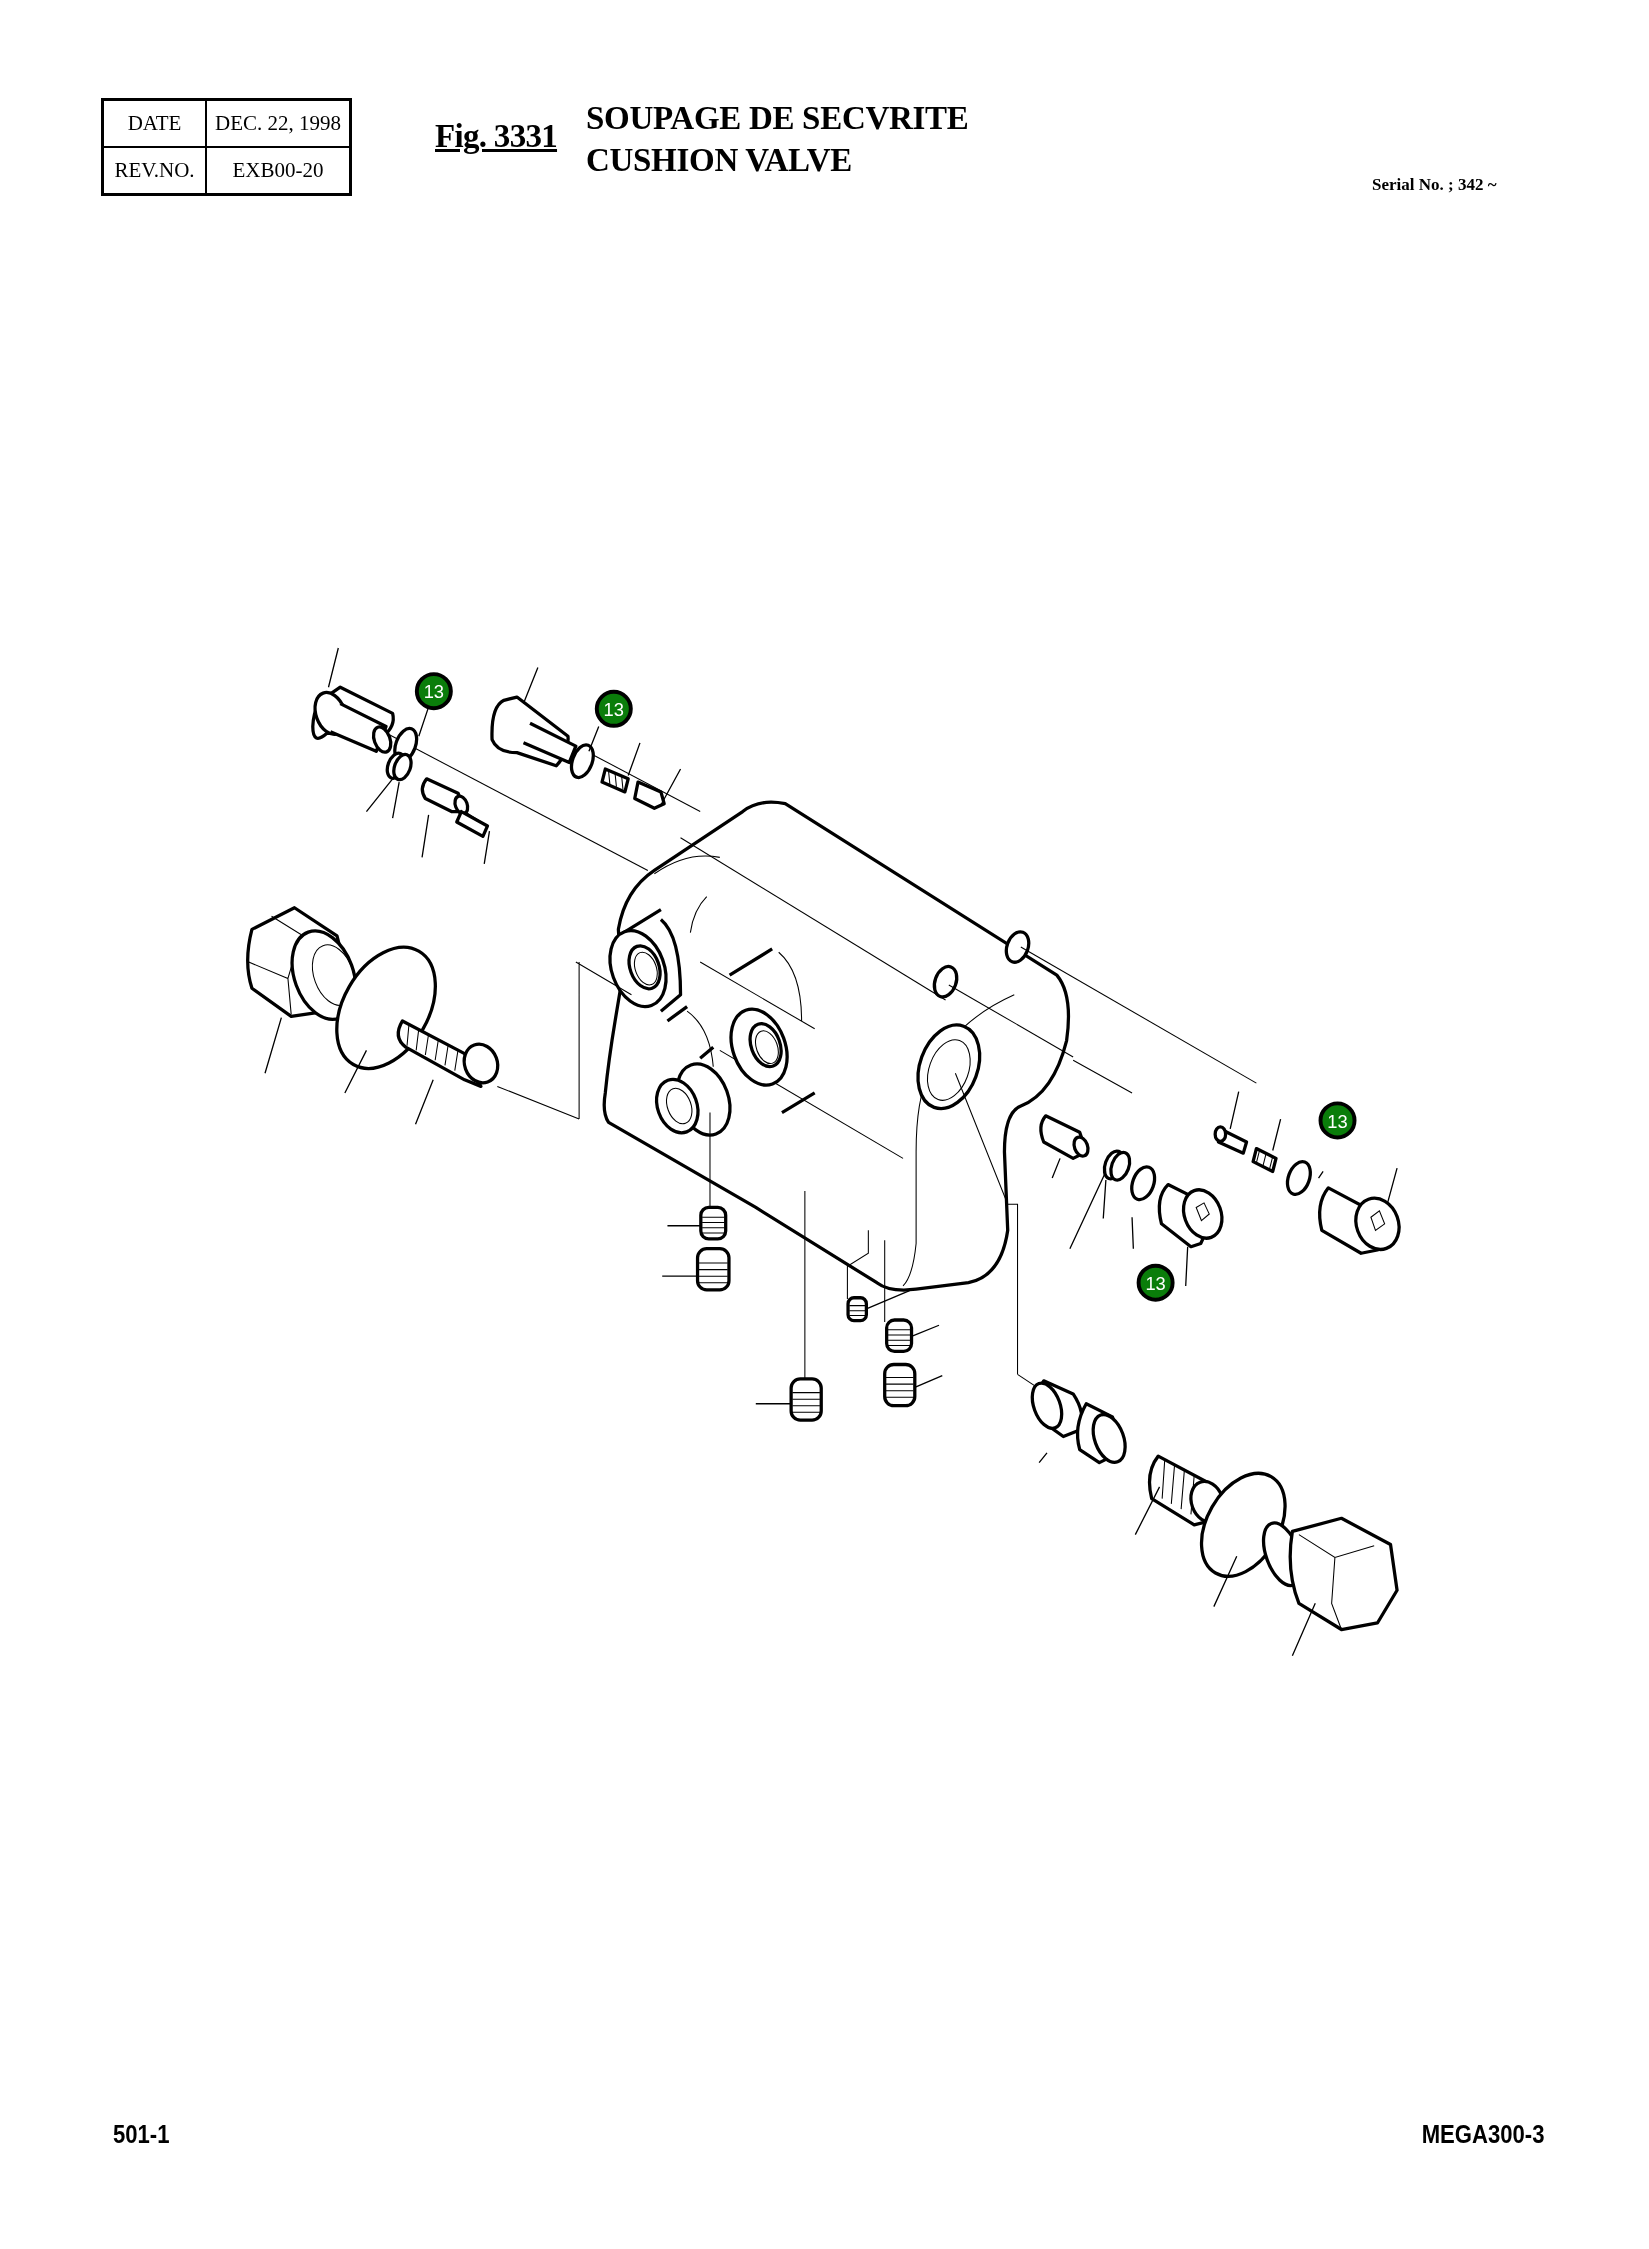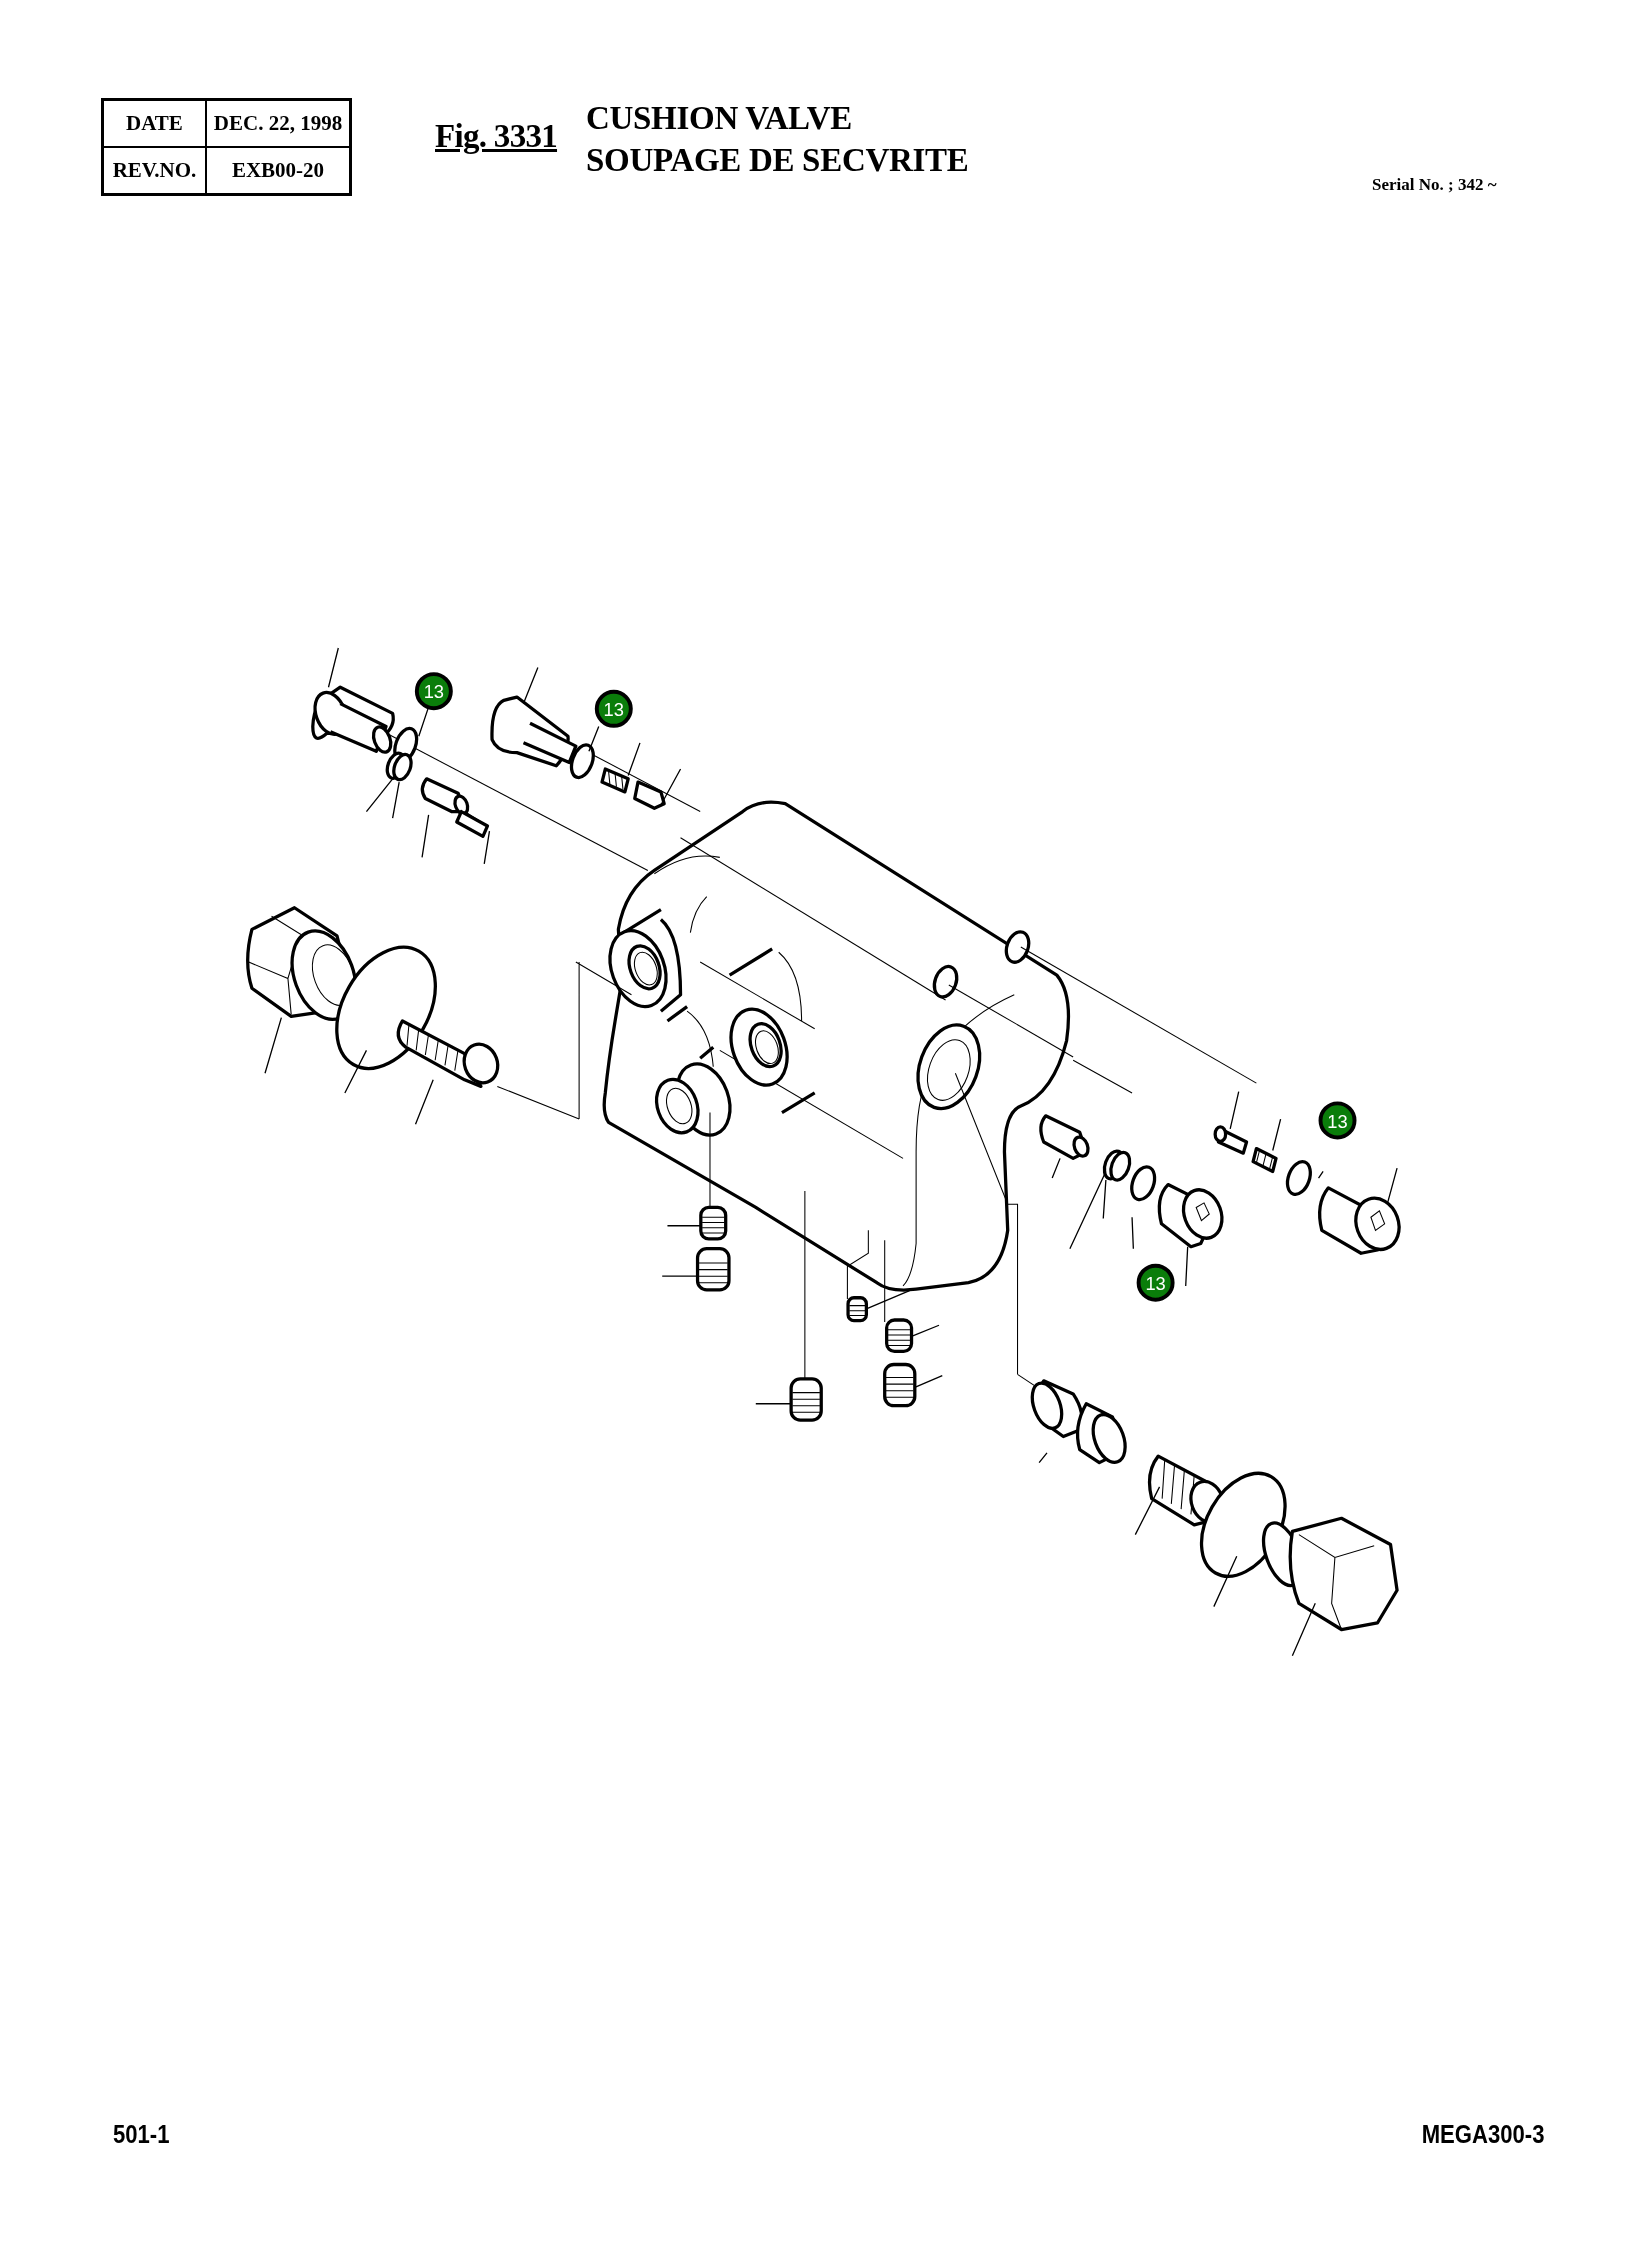--- a/index.html
+++ b/index.html
@@ -1,20 +1,20 @@
 <!DOCTYPE html>
 <html style="font-size:10.5px"><head>
 <meta charset="utf-8">
 <style>
   html, body { margin: 0; padding: 0; background: #ffffff; }
   body { width: 1649px; height: 2250px; position: relative; overflow: hidden;
          font-family: "Liberation Serif", "DejaVu Serif", serif; color: #000; }
   .rev-table { position: absolute; left: 101px; top: 98px; width: 251px; height: 93px;
                border: 3.9px solid #000; box-sizing: border-box; border-collapse: collapse; }
-  .rev-table td { border: 2px solid #000; font-weight: bold; font-size: 21px; text-align: center;
+  .rev-table td { border: 2px solid #000; font-weight: normal; font-size: 21px; text-align: center;
                   padding: 0; height: 45px; white-space: nowrap; }
   .rev-table td.lbl { width: 101px; }
   .fig-label { position: absolute; left: 435px; top: 118px; font-size: 33px; font-weight: bold;
                letter-spacing: -0.7px; text-decoration: underline; }
   .title { position: absolute; left: 586px; top: 97px; font-size: 33px; font-weight: bold;
            line-height: 42px; letter-spacing: -0.3px; }
   .serial { position: absolute; left: 1372px; top: 175px; font-size: 17px; font-weight: bold; }
   .footer { position: absolute; top: 2119px; font-family: "Liberation Sans", "DejaVu Sans", sans-serif;
             font-weight: bold; font-size: 26px; transform: scaleX(0.85); transform-origin: left top; }
   .footer.left { left: 113px; }
@@ -38,22 +38,22 @@
   </tr>
   <tr>
     <td class="lbl">REV.NO.</td>
     <td>EXB00-20</td>
   </tr>
 </tbody>
   </table>
 
 <div class="fig-label">Fig. 3331</div>
 <div class="title">
+  <div>SOUPAGE DE SECVRITE</div>
   <div>CUSHION VALVE</div>
-  <div>SOUPAGE DE SECVRITE</div>
 </div>
 <div class="serial">Serial No. ; 342 ~</div>
 
 <svg class="drawing" width="1649" height="2250" viewBox="0 0 2520 3438">
 
   <g>
     <path class="thick" d="M1135,1240 Q1160,1220 1200,1228 L1615,1490 Q1640,1520 1630,1590
       Q1610,1670 1560,1690 Q1535,1700 1535,1760 L1540,1880 Q1530,1950 1480,1960 L1400,1970
       Q1360,1975 1340,1960 L1155,1845 L930,1715 Q920,1700 925,1670 Q930,1620 940,1560
       Q945,1530 950,1500 L945,1420 Q955,1360 1000,1330 Z"></path>

